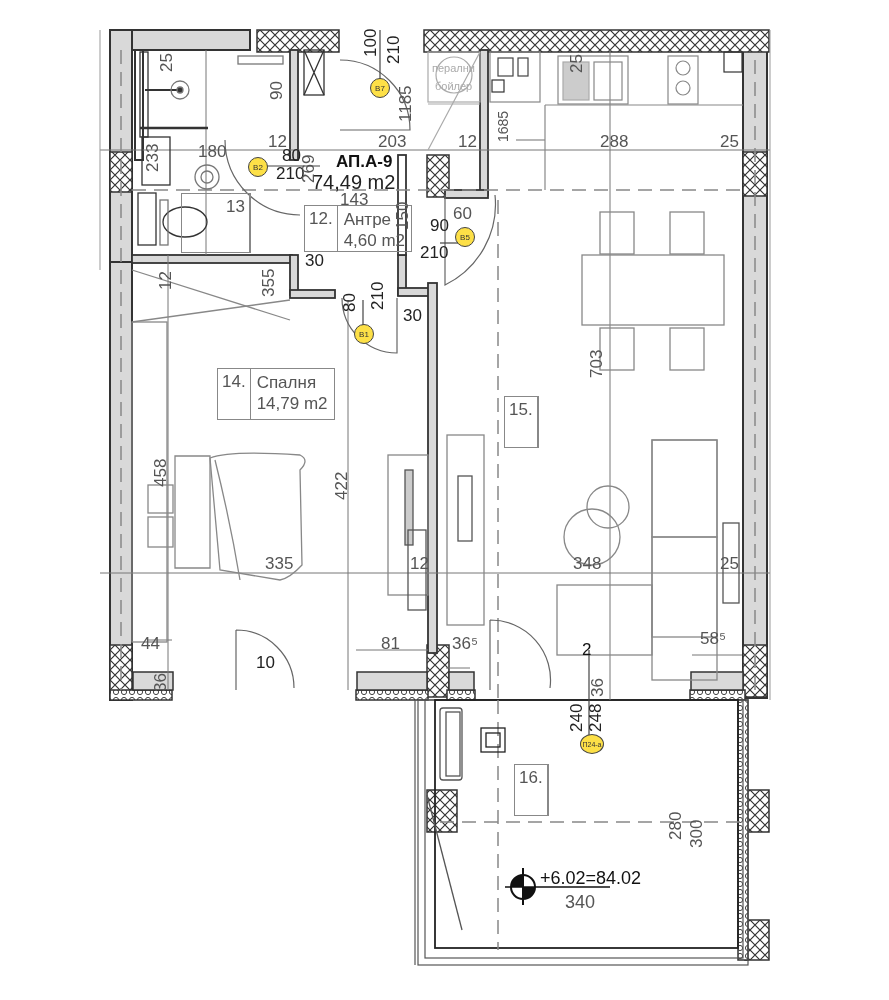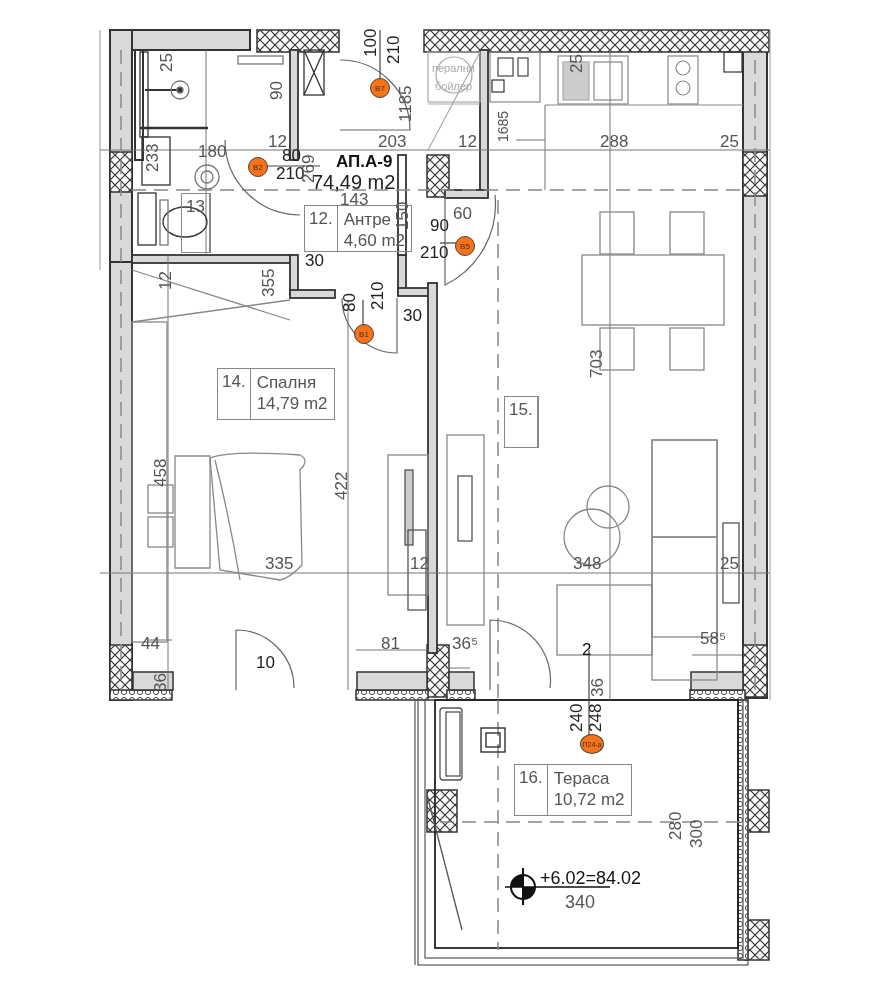--- a/index.html
+++ b/index.html
@@ -6,21 +6,21 @@
   body{width:889px;height:1000px;position:relative;overflow:hidden;font-family:"Liberation Sans",sans-serif;}
   #plan{position:absolute;left:0;top:0;}
   .lbl{position:absolute;color:#4a4a4a;font-family:"Liberation Sans",sans-serif;white-space:nowrap;line-height:1;}
   .dim{font-size:17px;color:#555;}
   .dimv{font-size:17px;color:#555;transform-origin:left top;transform:rotate(-90deg);}
   .room-box{position:absolute;border:1.5px solid #888;display:flex;background:transparent;}
   .room-num{border-right:1.5px solid #888;padding:3px 4px;font-size:17px;color:#555;}
   .room-txt{padding:3px 6px;font-size:17px;color:#555;line-height:1.25;}
   .apt{position:absolute;font-size:17px;color:#111;font-weight:bold;}
   .apt-area{position:absolute;font-size:20px;color:#222;}
-  .tag{position:absolute;width:18px;height:18px;border:1.5px solid #444;border-radius:50%;font-size:8px;color:#333;display:flex;align-items:center;justify-content:center;background:#f97316;}
+  .tag{position:absolute;width:18px;height:18px;border:1.5px solid #444;border-radius:50%;font-size:8px;color:#333;display:flex;align-items:center;justify-content:center;background:#fde047;}
   .lvl{position:absolute;font-size:18px;color:#111;}
   .faint{position:absolute;font-size:11px;color:#aaa;}
 </style>
 </head>
 <body>
 
 <svg id="plan" width="889" height="1000" viewBox="0 0 889 1000" xmlns="http://www.w3.org/2000/svg">
   <defs>
     <pattern id="hatch" width="10" height="10" patternUnits="userSpaceOnUse">
       <rect width="10" height="10" fill="#fff"></rect>
@@ -225,47 +225,43 @@
 <div class="apt-area" style="left:312px;top:171px;">74,49 m2</div>
 
 <div class="room-box" style="left:304px;top:205px;height:45px;">
   <div class="room-num">12.</div>
   <div class="room-txt">
     <div>Антре</div>
     <div>4,60 m2</div>
   </div>
 </div>
 
-<div class="room-box" style="left:181px;top:193px;height:58px;">
+<div class="room-box" style="left:181px;top:193px;height:58px;padding-left:40px;">
   <div class="room-num">13</div>
 </div>
 
 <div class="room-box" style="left:217px;top:368px;height:50px;">
   <div class="room-num">14.</div>
   <div class="room-txt">
     <div>Спалня</div>
     <div>14,79 m2</div>
   </div>
 </div>
 
 <div class="room-box" style="left:504px;top:396px;height:50px;">
   <div class="room-num">15.</div>
 </div>
 
 <div class="room-box" style="left:514px;top:764px;height:50px;">
   <div class="room-num">16.</div>
-  <div class="room-txt">
-    <div>Тераса</div>
-    <div>10,72 m2</div>
-  </div>
 </div>
 
 <div class="tag" style="left:370px;top:78px;">B7</div>
 <div class="tag" style="left:248px;top:157px;">B2</div>
-<div class="tag" style="left:455px;top:236px;">B5</div>
+<div class="tag" style="left:455px;top:227px;">B5</div>
 <div class="tag" style="left:354px;top:324px;">B1</div>
 <div class="tag" style="left:580px;top:734px;width:22px;font-size:7px;">П24-а</div>
 
 <div class="faint" style="left:432px;top:62px;">перални</div>
 <div class="faint" style="left:435px;top:80px;">бойлер</div>
 
 <div class="lvl" style="left:540px;top:868px;">+6.02=84.02</div>
 <div class="lbl dim" style="left:565px;top:893px;font-size:18px;">340</div>
 
 <div class="lbl dim" style="left:198px;top:143px;">180</div>

